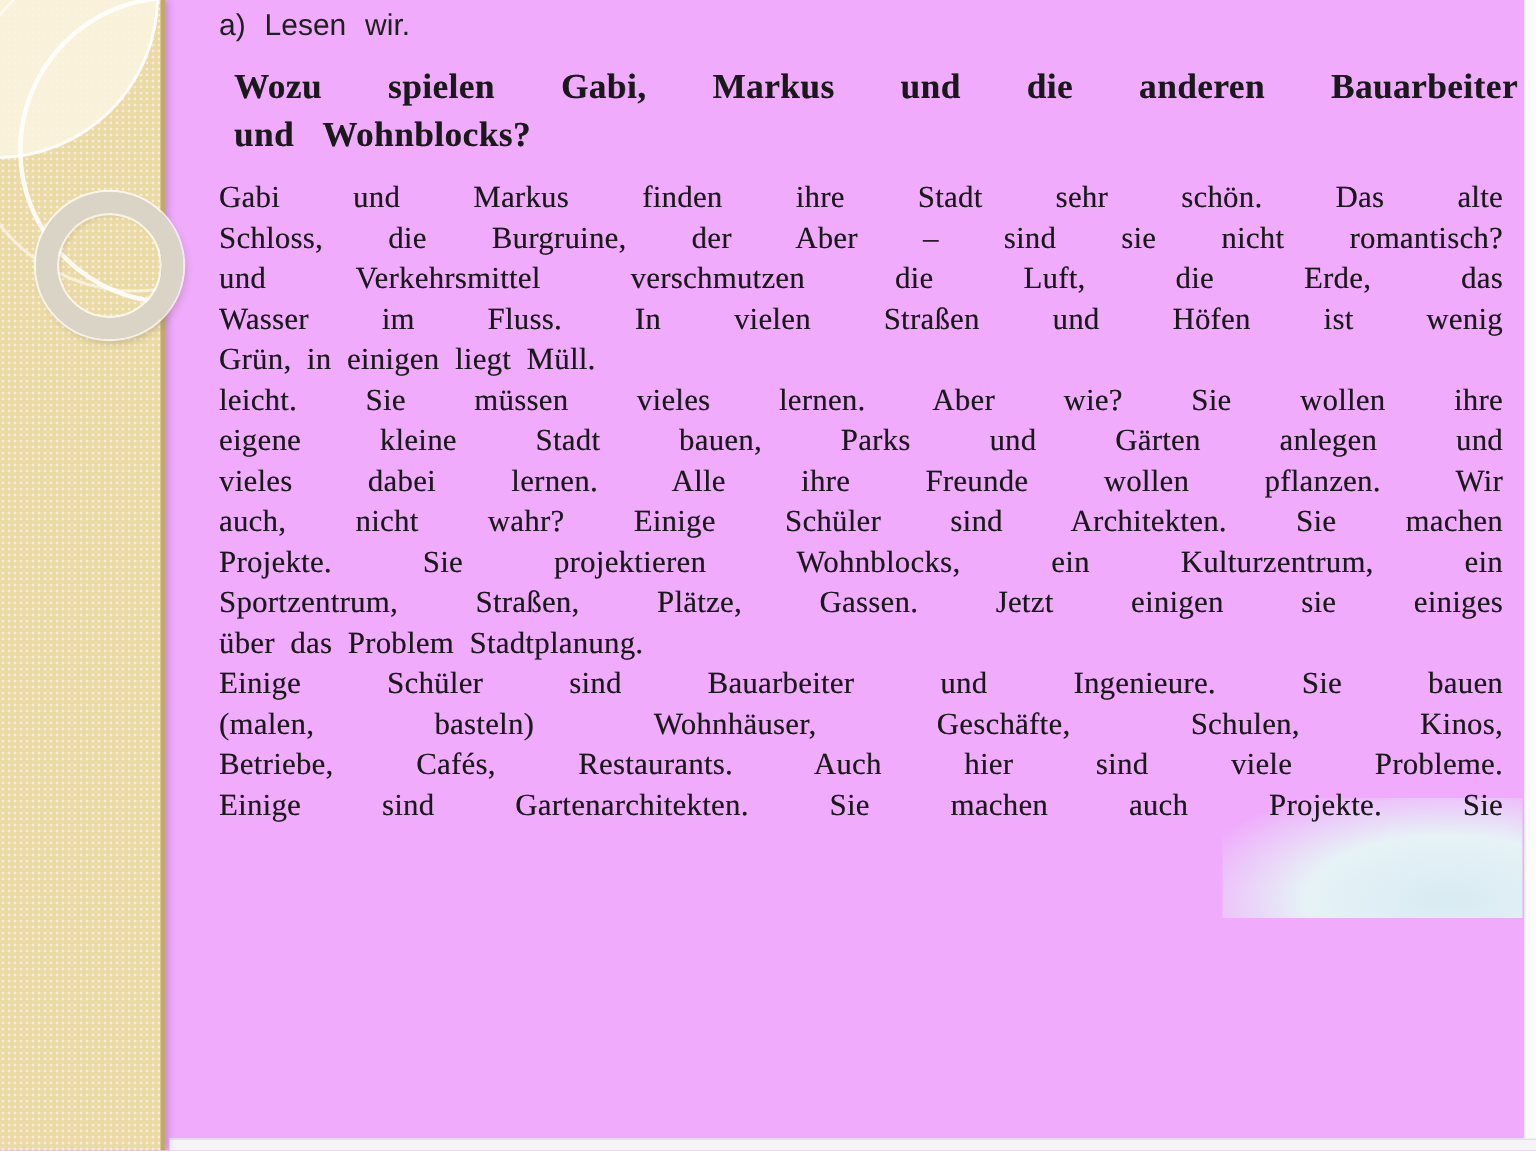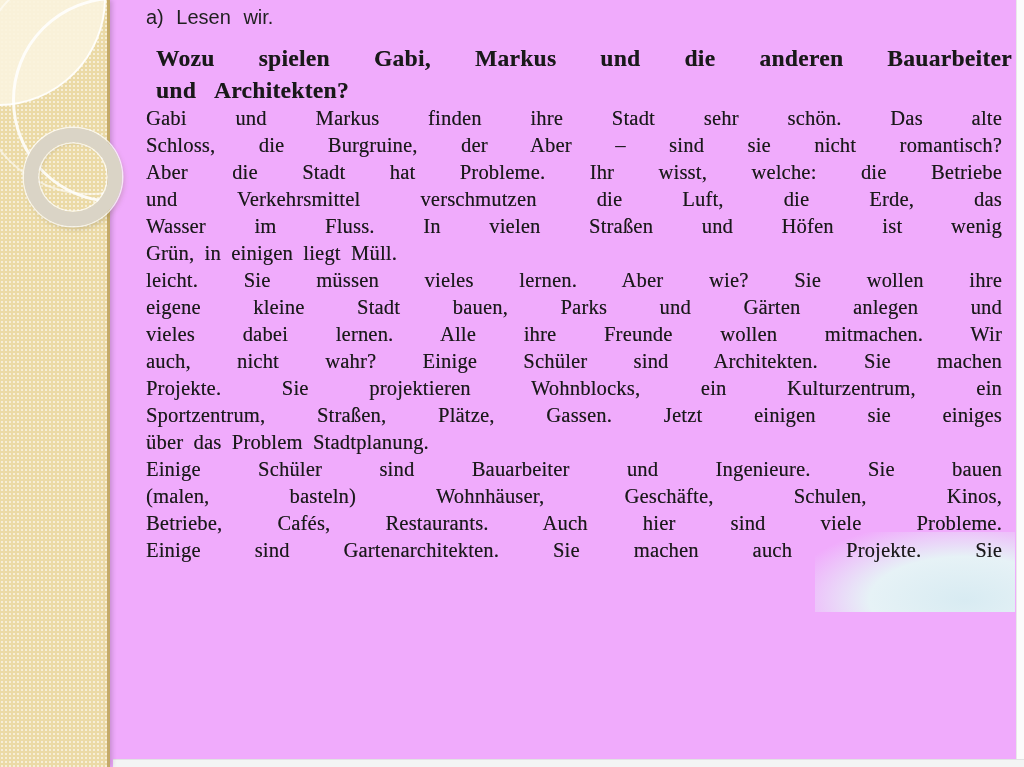--- a/index.html
+++ b/index.html
@@ -109,21 +109,21 @@
     font-size: 23.5px;
     line-height: 32px;
     letter-spacing: 0.3px;
     z-index: 3;
   }
   .heading .jline { text-align: justify; text-align-last: justify; }
   .heading .lline { word-spacing: 13px; }
 
   .block1 {
     position: absolute;
-    left: 146px; top: 105px;
+    left: 146px; top: 119px;
     width: 856px;
     font-size: 20.5px;
     line-height: 27px;
     letter-spacing: 0.2px;
     z-index: 3;
   }
   .block2 {
     position: absolute;
     left: 148px; top: 612px;
     width: 806px;
@@ -150,36 +150,35 @@
 
   <div class="bottom-edge"></div>
   <div class="right-edge"></div>
 
   <div class="blue-tint"></div>
 
   <div class="task-label">a) Lesen wir.</div>
 
   <div class="heading scan-text">
     <div class="jline">Wozu spielen Gabi, Markus und die anderen Bauarbeiter</div>
-    <div class="lline">und Architekten?</div>
+    <div class="lline">und Wohnblocks?</div>
   </div>
 
   <div class="block1 scan-text">
     <div>
       <div class="tl">Gabi und Markus finden ihre Stadt sehr schön. Das alte</div>
       <div class="tl">Schloss, die Burgruine, der Aber – sind sie nicht romantisch?</div>
-      <div class="tl">Aber die Stadt hat Probleme. Ihr wisst, welche: die Betriebe</div>
       <div class="tl">und Verkehrsmittel verschmutzen die Luft, die Erde, das</div>
       <div class="tl">Wasser im Fluss. In vielen Straßen und Höfen ist wenig</div>
       <div class="tl last">Grün, in einigen liegt Müll.</div>
     </div>
     <div>
       <div class="tl">leicht. Sie müssen vieles lernen. Aber wie? Sie wollen ihre</div>
       <div class="tl">eigene kleine Stadt bauen, Parks und Gärten anlegen und</div>
-      <div class="tl">vieles dabei lernen. Alle ihre Freunde wollen mitmachen. Wir</div>
+      <div class="tl">vieles dabei lernen. Alle ihre Freunde wollen pflanzen. Wir</div>
       <div class="tl">auch, nicht wahr? Einige Schüler sind Architekten. Sie machen</div>
       <div class="tl">Projekte. Sie projektieren Wohnblocks, ein Kulturzentrum, ein</div>
       <div class="tl">Sportzentrum, Straßen, Plätze, Gassen. Jetzt einigen sie einiges</div>
       <div class="tl last">über das Problem Stadtplanung.</div>
     </div>
     <div>
       <div class="tl">Einige Schüler sind Bauarbeiter und Ingenieure. Sie bauen</div>
       <div class="tl">(malen, basteln) Wohnhäuser, Geschäfte, Schulen, Kinos,</div>
       <div class="tl">Betriebe, Cafés, Restaurants. Auch hier sind viele Probleme.</div>
       <div class="tl">Einige sind Gartenarchitekten. Sie machen auch Projekte. Sie</div>

